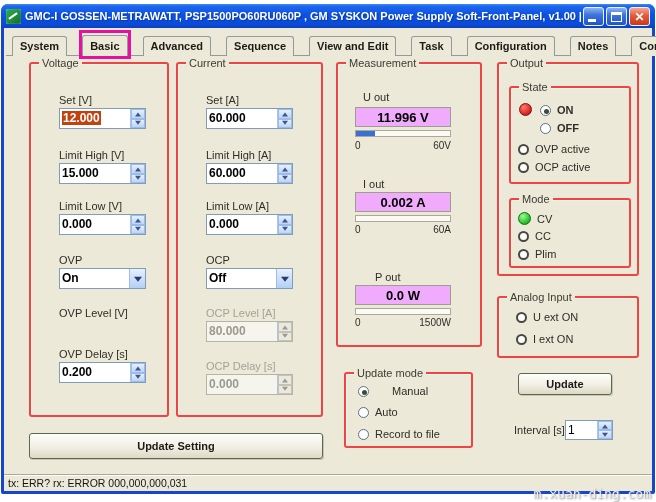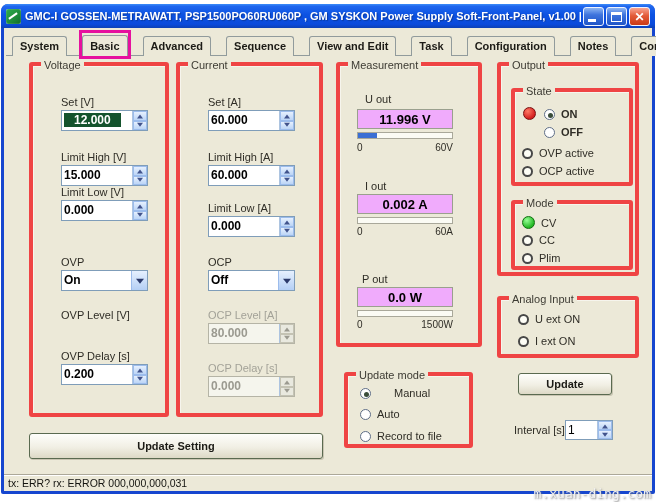--- a/index.html
+++ b/index.html
@@ -31,31 +31,31 @@
   .client{position:absolute;top:24px;left:3px;width:648px;height:446px;background:#ece9d8;}
   .tabline{position:absolute;left:2px;right:2px;top:27px;border-top:1px solid #919b9c;}
   .tabbar{position:absolute;left:8px;top:8px;display:flex;gap:15px;z-index:2;font-weight:bold;}
   .tab{height:20px;padding:3px 7px 0 7px;font-size:11px;color:#1c1b16;background:#ece9d8;
        border:1px solid #919b9c;border-bottom:none;border-radius:3px 3px 0 0;white-space:nowrap;}
   .tab.selected{position:relative;margin-top:-1px;padding-top:4px;height:21px;z-index:3;}
   .annotation{position:absolute;left:-4px;right:-4px;top:-6px;bottom:-3px;
               border:3px solid #e6119e;z-index:10;pointer-events:none;}
 
   
-  .group{position:absolute;border:4px solid #ef4444;border-radius:3px;
+  .group{position:absolute;border:2px solid #ef4444;border-radius:3px;
          box-shadow:inset 1px 1px 0 rgba(255,255,255,.55);}
   .gtitle{position:absolute;top:-7px;left:8px;background:#ece9d8;padding:0 3px;
           font-size:11px;color:#3d3b33;white-space:nowrap;}
 
   
   .fblock{position:absolute;left:28px;width:87px;}
   .flabel{font-size:11px;color:#2f2d26;margin-bottom:2px;white-space:nowrap;}
   .fbox{display:flex;height:21px;border:1px solid #7f9db9;background:#fff;}
   .fval{flex:1;font-size:12px;font-weight:bold;color:#000;padding:2px 2px;overflow:hidden;white-space:nowrap;}
-  .sel{background:#14532d;color:#fff;padding:0 10px;}
+  .sel{background:#c2410c;color:#fff;padding:0 1px;}
   .spin{width:15px;display:flex;flex-direction:column;border-left:1px solid #adc4e0;}
   .sbtn{flex:1;position:relative;background:linear-gradient(180deg,#e6f0fe,#bcd5f6);border:1px solid #9cbcec;}
   .sbtn.up::after{content:"";position:absolute;left:50%;top:50%;transform:translate(-50%,-40%);
         border-left:3px solid transparent;border-right:3px solid transparent;border-bottom:4px solid #41538c;}
   .sbtn.down::after{content:"";position:absolute;left:50%;top:50%;transform:translate(-50%,-55%);
         border-left:3px solid transparent;border-right:3px solid transparent;border-top:4px solid #41538c;}
   .ddbtn{width:16px;position:relative;background:linear-gradient(180deg,#e6f0fe,#b4cff5);
          border-left:1px solid #9cbcec;}
   .ddbtn::after{content:"";position:absolute;left:50%;top:50%;transform:translate(-50%,-45%);
         border-left:4px solid transparent;border-right:4px solid transparent;border-top:5px solid #2b3a6b;}
@@ -153,21 +153,21 @@
         <div class="fblock" style="top:85px;">
           <div class="flabel">Limit High [V]</div>
           <div class="fbox">
             <div class="fval">15.000</div>
             <div class="spin">
               <div class="sbtn up"></div>
               <div class="sbtn down"></div>
             </div>
           </div>
         </div>
-        <div class="fblock" style="top:120px;">
+        <div class="fblock" style="top:136px;">
           <div class="flabel">Limit Low [V]</div>
           <div class="fbox">
             <div class="fval">0.000</div>
             <div class="spin">
               <div class="sbtn up"></div>
               <div class="sbtn down"></div>
             </div>
           </div>
         </div>
         <div class="fblock" style="top:190px;">
@@ -271,21 +271,21 @@
         <div class="mlabel" style="left:25px;top:114px;">I out</div>
         <div class="mdisp" style="left:17px;top:128px;">0.002 A</div>
         <div class="mbar" style="left:17px;top:151px;">
           <div class="mfill" style="width: 0%;"></div>
         </div>
         <div class="mscale" style="left:17px;top:160px;">
           <span>0</span>
           <span>60A</span>
         </div>
 
-        <div class="mlabel" style="left:22px;top:207px;">P out</div>
+        <div class="mlabel" style="left:37px;top:207px;">P out</div>
         <div class="mdisp" style="left:17px;top:221px;">0.0 W</div>
         <div class="mbar" style="left:17px;top:244px;">
           <div class="mfill" style="width: 0%;"></div>
         </div>
         <div class="mscale" style="left:17px;top:253px;">
           <span>0</span>
           <span>1500W</span>
         </div>
       </div>
 

